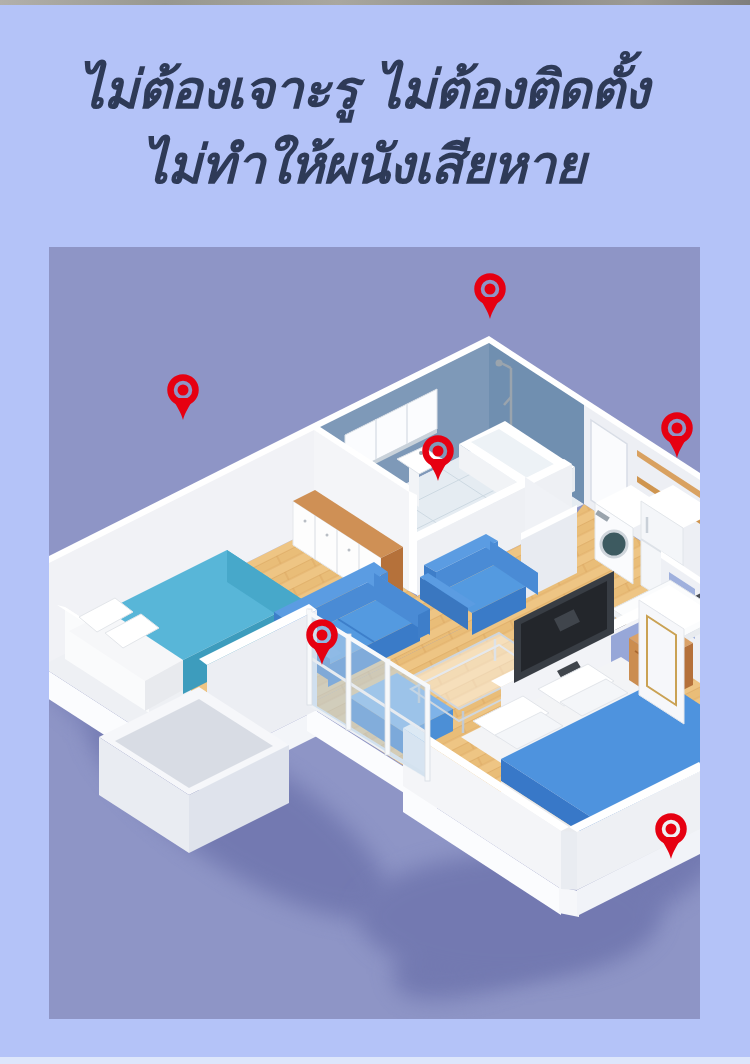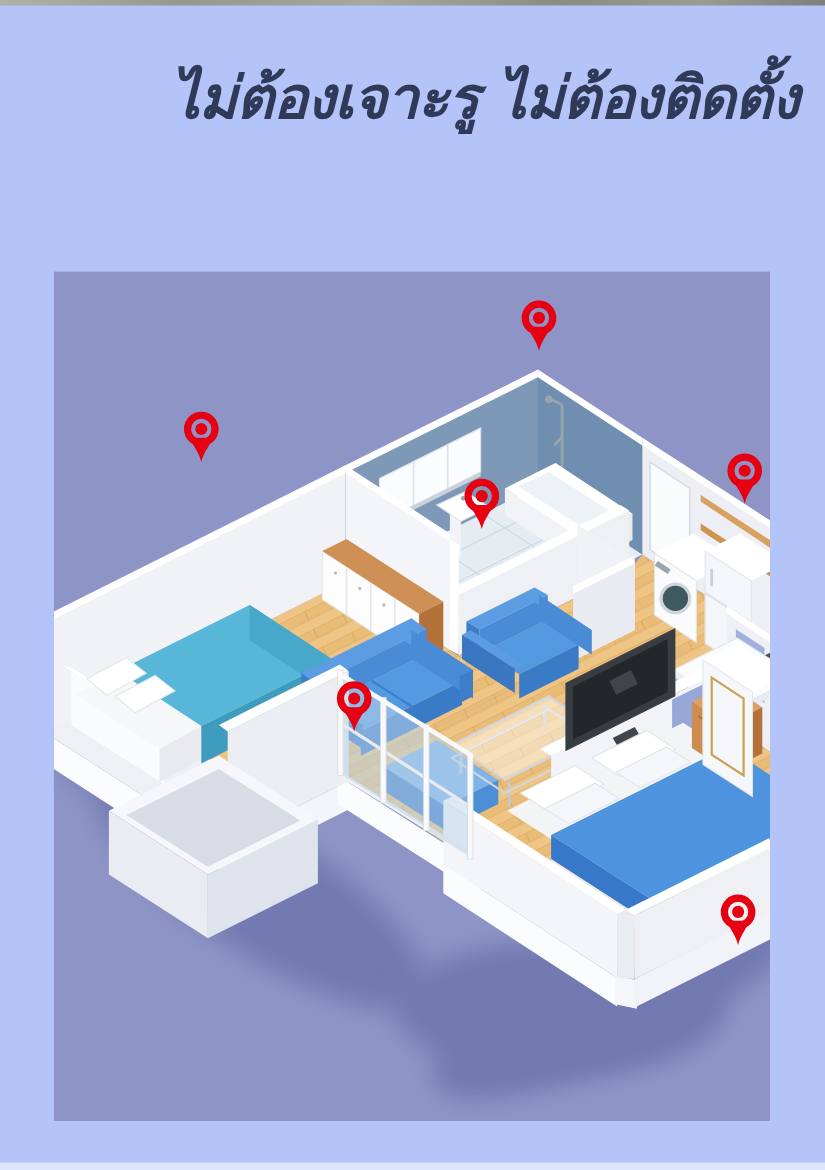--- a/index.html
+++ b/index.html
@@ -11,39 +11,40 @@
   .top-strip{
     position:absolute;left:0;top:0;width:750px;height:5px;
     background:linear-gradient(90deg,#b2b0ab 0%,#97978f 22%,#a9a79f 45%,#8b8b86 68%,#9c9a94 85%,#7e7e7c 100%);
   }
   .bottom-strip{
     position:absolute;left:0;bottom:0;width:750px;height:7px;
     background:#dde6fb;
   }
   .headline{
     position:absolute;left:0;top:52px;width:726px;
-    text-align:right;
+    text-align:center;
     font-weight:bold;font-style:italic;
     font-size:53px;line-height:1.42;
     letter-spacing:-1px;
     color:#2e3a57;
   }
   .floorplan{
     position:absolute;left:49px;top:247px;width:651px;height:772px;
     background:#8e95c6;
   }
   .floorplan svg{display:block;width:651px;height:772px;}
 </style>
 </head>
 <body>
 
 <div class="top-strip"></div>
 
 <div class="headline">
   <div>ไม่ต้องเจาะรู ไม่ต้องติดตั้ง</div>
+  <div>ไม่ทำให้ผนังเสียหาย</div>
 </div>
 
 <div class="floorplan">
 <svg viewBox="0 0 651 772" xmlns="http://www.w3.org/2000/svg">
   <defs>
     <pattern id="wood" width="30" height="18" patternUnits="userSpaceOnUse" patternTransform="rotate(-26.5)">
       <rect width="30" height="18" fill="#eec584"></rect>
       <rect width="30" height="9" fill="#e9bd78"></rect>
       <line x1="0" y1="0" x2="30" y2="0" stroke="#d9a55f" stroke-width="1"></line>
       <line x1="0" y1="9" x2="30" y2="9" stroke="#ddab67" stroke-width="0.8"></line>

